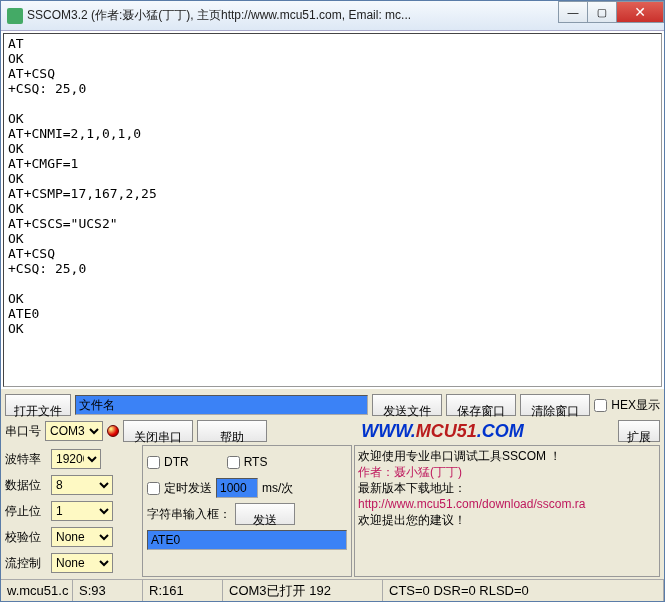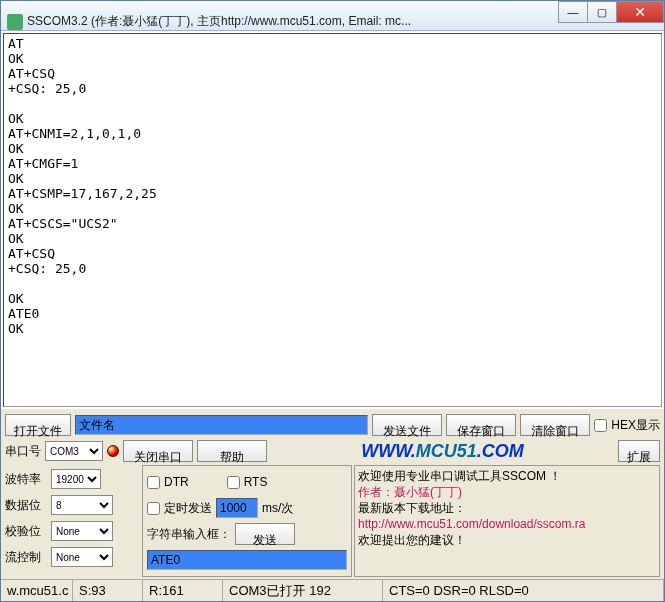--- a/index.html
+++ b/index.html
@@ -1,39 +1,39 @@
 <!DOCTYPE html>
 <html><head>
 <meta charset="utf-8">
 <style>
 * { box-sizing: border-box; margin: 0; padding: 0; }
 body { font-family: "SimSun", "宋体", sans-serif; font-size: 12px; background: #fff; width: 665px; height: 602px; overflow: hidden; }
 .window { width: 665px; height: 602px; border: 1px solid #5a7ca8; display: flex; flex-direction: column; }
-.titlebar { height: 30px; background: linear-gradient(#f5f9fd, #dde8f5); display: flex; align-items: flex-end; padding: 0 0 0 6px; border-bottom: 1px solid #aac; }
+.titlebar { height: 30px; background: linear-gradient(#f5f9fd, #dde8f5); display: flex; align-items: center; padding: 0 0 0 6px; border-bottom: 1px solid #aac; }
 .titlebar-icon { width: 16px; height: 16px; margin-right: 4px; background: #4a6; border-radius: 2px; }
 .titlebar-text { flex: 1; font-size: 12px; color: #222; white-space: nowrap; overflow: hidden; text-overflow: ellipsis; }
 .winbtns { display: flex; height: 100%; }
 .winbtn { width: 30px; height: 22px; border: 1px solid #8899aa; background: linear-gradient(#f8fafc,#e0e8f0); display: flex; align-items: center; justify-content: center; font-size: 11px; cursor: pointer; margin-left: -1px; }
 .winbtn.close { width: 48px; background: linear-gradient(#e06055,#c9302c); color: #fff; font-size: 14px; }
 .terminal { flex: 1; background: #fff; border: 1px inset #999; margin: 2px; padding: 2px 4px; font-family: "SimSun", monospace; font-size: 13px; line-height: 15px; white-space: pre; overflow-y: scroll; color: #000; }
 .panel { background: #ece9d8; padding: 2px 4px; }
 .row { display: flex; align-items: center; gap: 4px; margin: 2px 0; min-height: 24px; }
 .btn { height: 22px; padding: 8px 8px; border: 1px solid #888; background: linear-gradient(#fdfdfd,#e8e8e8); font-size: 12px; cursor: pointer; font-family: inherit; }
 .btn-wide { min-width: 70px; }
 .txtinput { height: 20px; border: 1px inset #aaa; padding: 0 3px; background: #3b82f6; font-size: 12px; font-family: inherit; }
 .label { font-size: 12px; white-space: nowrap; }
-select { height: 20px; border: 1px solid #888; background: #ffffff; font-size: 10px; font-family: inherit; }
+select { height: 20px; border: 1px solid #888; background: #fef9c3; font-size: 12px; font-family: inherit; }
 .red-dot { width: 12px; height: 12px; border-radius: 50%; background: radial-gradient(circle at 30% 30%, #ff8,#d00 60%,#800); border: 1px solid #600; }
 .lower { display: flex; gap: 0; }
 .col-left { width: 135px; }
 .col-mid { flex: 1; border: 1px solid #999; padding: 2px 4px; margin: 0 2px; }
 .col-right { width: 306px; border: 1px solid #999; padding: 2px 3px; font-size: 12px; line-height: 16px; overflow: hidden; }
 .link-line { color: #be185d; cursor: pointer; }
 .mcu-www { color: #0033cc; font-style: italic; font-weight: bold; }
-.mcu-51 { color: #0369a1; font-style: italic; font-weight: bold; }
+.mcu-51 { color: #b91c1c; font-style: italic; font-weight: bold; }
 .mcu-com { color: #0033cc; font-style: italic; font-weight: bold; }
 .statusbar { height: 22px; border-top: 1px solid #aaa; background: #ece9d8; display: flex; align-items: center; font-size: 13px; }
 .statusbar > div { border-right: 1px solid #aaa; padding: 0 6px; height: 100%; display: flex; align-items: center; white-space: nowrap; overflow: hidden; }
 input[type=checkbox] { vertical-align: middle; }
 .spacer { flex: 1; }
 </style>
 </head>
 <body>
 
 <div class="window">
@@ -97,20 +97,24 @@
       <div class="col-left">
         <div class="row">
             <span class="label" style="width:42px">波特率</span>
             <select style="width:50px"><option>19200</option></select>
           </div>
         <div class="row">
             <span class="label" style="width:42px">数据位</span>
             <select style="width:62px"><option>8</option></select>
           </div>
         <div class="row">
+            <span class="label" style="width:42px">停止位</span>
+            <select style="width:62px"><option>1</option></select>
+          </div>
+        <div class="row">
             <span class="label" style="width:42px">校验位</span>
             <select style="width:62px"><option>None</option></select>
           </div>
         <div class="row">
             <span class="label" style="width:42px">流控制</span>
             <select style="width:62px"><option>None</option></select>
           </div>
       </div>
 
       <div class="col-mid">

